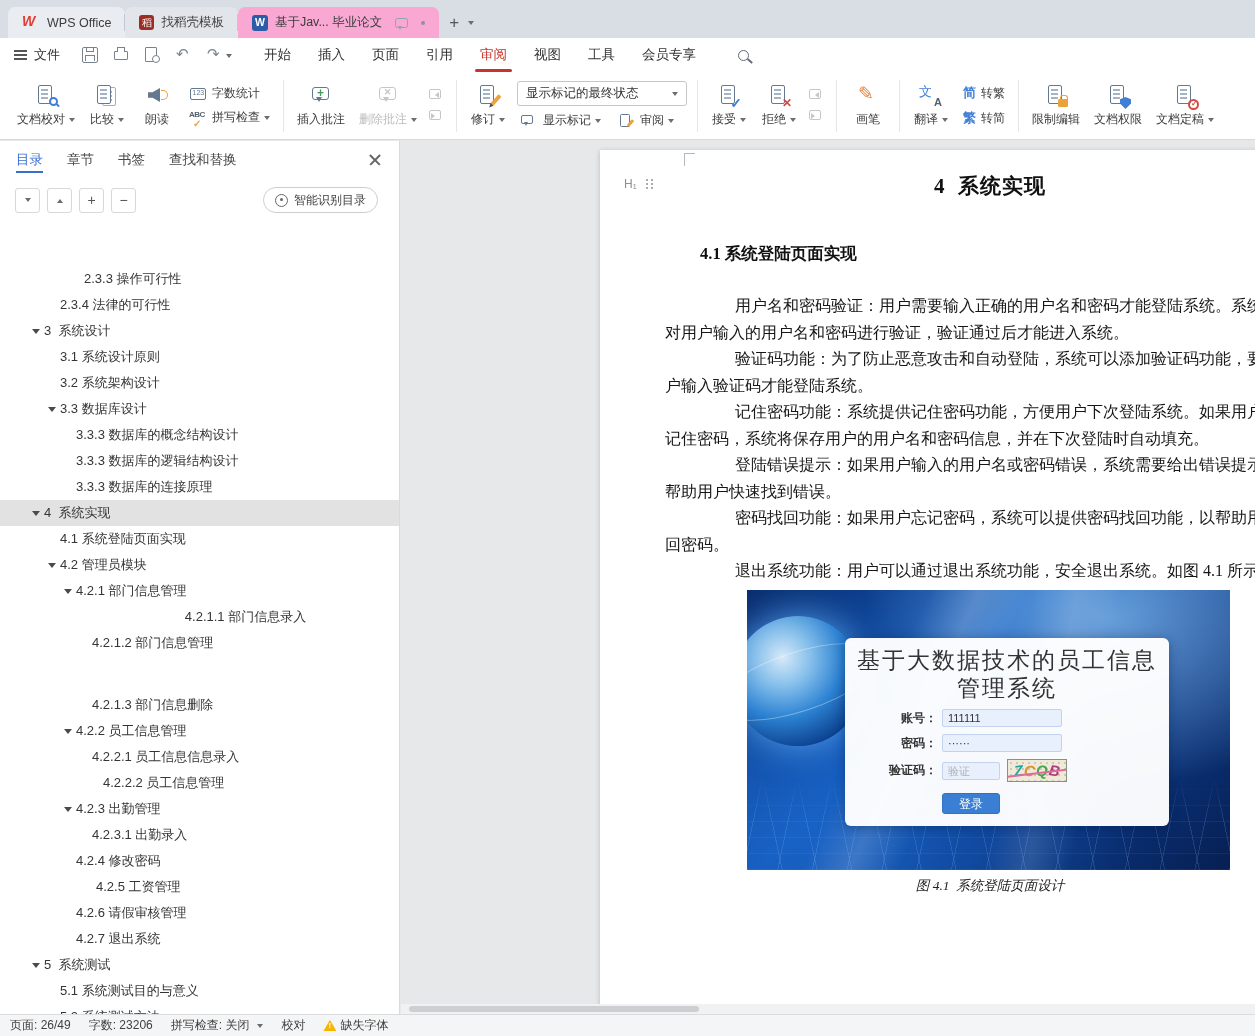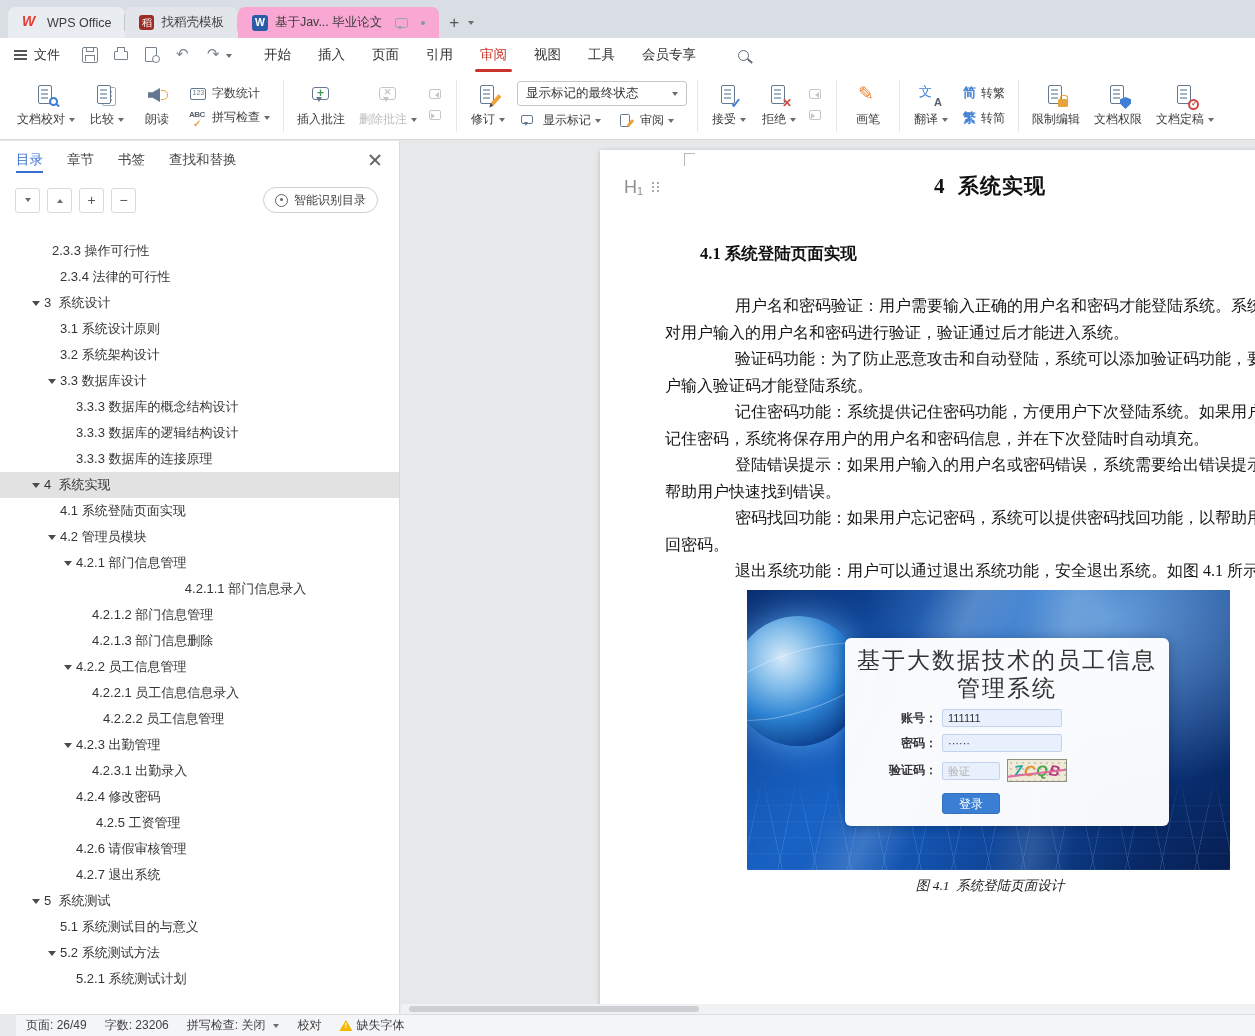--- a/index.html
+++ b/index.html
@@ -118,21 +118,21 @@
   .toc-row { height:26px; display:flex; align-items:center; font-size:13px; color:#353535; white-space:pre; }
   .toc-row.selected { background:#e2e2e2; }
   .tri-slot { width:16px; display:inline-flex; align-items:center; justify-content:center; flex:none; }
   .tri { width:0; height:0; border:4px solid transparent; border-top:5px solid #4a4a4a; margin-top:4px; }
   .toc-label { overflow:hidden; text-overflow:clip; }
 
   
   .doc-area { position:absolute; left:401px; top:141px; right:0; bottom:22px; background:#e7e8ea; overflow:hidden; }
   .page { position:absolute; left:199px; top:9px; width:780px; height:1100px; background:#fff; box-shadow:0 1px 5px rgba(0,0,0,.2); font-family:"Liberation Serif", serif; }
   .crop { position:absolute; left:84px; top:3px; width:11px; height:13px; border-left:1px solid #b8b8b8; border-top:1px solid #b8b8b8; }
-  .heading-handle { position:absolute; left:24px; top:27px; display:flex; align-items:center; gap:9px; color:#8f8f8f; font-size:18px; font-family:"Liberation Sans", sans-serif; }
+  .heading-handle { position:absolute; left:24px; top:27px; display:flex; align-items:center; gap:9px; color:#8f8f8f; font-size:12px; font-family:"Liberation Sans", sans-serif; }
   .dots6 { width:7px; height:11px; position:relative; }
   .dots6::before { content:""; position:absolute; left:0; top:0; width:2px; height:2px; background:#8f8f8f; border-radius:50%;
     box-shadow:5px 0 0 #8f8f8f, 0 4px 0 #8f8f8f, 5px 4px 0 #8f8f8f, 0 8px 0 #8f8f8f, 5px 8px 0 #8f8f8f; }
   .chapter-title { position:absolute; left:0; top:22px; width:100%; text-align:center; font-size:21px; font-weight:bold; letter-spacing:1px; white-space:pre; color:#111; }
   .section-title { position:absolute; left:100px; top:93px; font-size:16.5px; font-weight:bold; color:#111; }
   .body-text { position:absolute; left:65px; top:143px; }
   .doc-line { white-space:pre; font-size:16px; line-height:26.5px; color:#161616; }
   .doc-line.fl { padding-left:70px; }
 
   
@@ -161,21 +161,21 @@
   .captcha { margin-left:7px; width:60px; height:23px; border:1px solid #8f8f7f; background:#efe9d8; background-image:radial-gradient(rgba(0,0,0,.14) 1px, transparent 1px); background-size:6px 6px; display:flex; align-items:center; justify-content:center; gap:1px; position:relative; overflow:hidden; }
   .captcha::after { content:""; position:absolute; left:-4px; top:12px; width:70px; height:1.6px; background:#e06aa0; transform:rotate(-7deg); }
   .cl { font-weight:bold; font-style:italic; font-size:15px; display:inline-block; }
   .lg-btn { margin:11px 0 0 97px; width:58px; height:21px; background:#3b7fd4; border:1px solid #3472c0; border-radius:3px; color:#fff; font-size:12px; line-height:1; }
   .fig-caption { position:absolute; left:0; top:727px; width:100%; text-align:center; font-size:13.5px; color:#222; white-space:pre; font-style:italic; }
 
   .hscroll { position:absolute; left:0; right:0; bottom:0; height:10px; background:#f0f1f3; }
   .hscroll .thumb { position:absolute; left:8px; top:2px; width:290px; height:6px; background:#cdcfd3; border-radius:3px; }
 
   
-  .statusbar { position:absolute; left:16px; bottom:0; right:0; height:22px; background:#f4f5f7; border-top:1px solid #dcdcdc; display:flex; align-items:center; gap:18px; padding-left:10px; font-size:12px; color:#3f3f3f; }
+  .statusbar { position:absolute; left:0; bottom:0; right:0; height:22px; background:#f4f5f7; border-top:1px solid #dcdcdc; display:flex; align-items:center; gap:18px; padding-left:10px; font-size:12px; color:#3f3f3f; }
   .sb-item { display:flex; align-items:center; gap:4px; white-space:nowrap; }
   .warn { width:13px; height:11px; background:#f7b500; clip-path:polygon(50% 0,100% 100%,0 100%); position:relative; }
   .warn::after { content:"!"; position:absolute; left:0; right:0; top:1px; text-align:center; font-size:8px; font-weight:bold; color:#fff; }
 </style>
 </head>
 <body>
 
 <div class="tabbar">
   <div class="wtab home">
     <span class="wps-logo"></span>
@@ -442,36 +442,36 @@
         <span class="car up"></span>
       </span>
     <span class="tool-btn">+</span>
     <span class="tool-btn">−</span>
     <span class="smart-btn">
       <span class="scan-ic"></span>
       <span>智能识别目录</span>
     </span>
   </div>
   <div class="toc-list">
-      <div class="toc-row" style="padding-left: 36px;"><span class="tri-slot"></span><span class="toc-label">2.3.3 操作可行性</span></div>
+      <div class="toc-row" style="padding-left: 68px; margin-top: 28px;"><span class="tri-slot"></span><span class="toc-label">2.3.3 操作可行性</span></div>
       <div class="toc-row" style="padding-left: 44px;"><span class="tri-slot"></span><span class="toc-label">2.3.4 法律的可行性</span></div>
       <div class="toc-row" style="padding-left: 28px;"><span class="tri-slot"><span class="tri"></span></span><span class="toc-label">3  系统设计</span></div>
       <div class="toc-row" style="padding-left: 44px;"><span class="tri-slot"></span><span class="toc-label">3.1 系统设计原则</span></div>
       <div class="toc-row" style="padding-left: 44px;"><span class="tri-slot"></span><span class="toc-label">3.2 系统架构设计</span></div>
       <div class="toc-row" style="padding-left: 44px;"><span class="tri-slot"><span class="tri"></span></span><span class="toc-label">3.3 数据库设计</span></div>
       <div class="toc-row" style="padding-left: 60px;"><span class="tri-slot"></span><span class="toc-label">3.3.3 数据库的概念结构设计</span></div>
       <div class="toc-row" style="padding-left: 60px;"><span class="tri-slot"></span><span class="toc-label">3.3.3 数据库的逻辑结构设计</span></div>
       <div class="toc-row" style="padding-left: 60px;"><span class="tri-slot"></span><span class="toc-label">3.3.3 数据库的连接原理</span></div>
       <div class="toc-row selected" style="padding-left: 28px;"><span class="tri-slot"><span class="tri"></span></span><span class="toc-label">4  系统实现</span></div>
       <div class="toc-row" style="padding-left: 44px;"><span class="tri-slot"></span><span class="toc-label">4.1 系统登陆页面实现</span></div>
       <div class="toc-row" style="padding-left: 44px;"><span class="tri-slot"><span class="tri"></span></span><span class="toc-label">4.2 管理员模块</span></div>
       <div class="toc-row" style="padding-left: 60px;"><span class="tri-slot"><span class="tri"></span></span><span class="toc-label">4.2.1 部门信息管理</span></div>
       <div class="toc-row" style="padding-left: 76px; justify-content: center;"><span class="tri-slot"></span><span class="toc-label">4.2.1.1 部门信息录入</span></div>
       <div class="toc-row" style="padding-left: 76px;"><span class="tri-slot"></span><span class="toc-label">4.2.1.2 部门信息管理</span></div>
-      <div class="toc-row" style="padding-left: 76px;"><span class="tri-slot"></span><span class="toc-label">4.2.1.3 部门信息删除</span></div>
+      <div class="toc-row" style="padding-left: 76px; margin-top: 36px;"><span class="tri-slot"></span><span class="toc-label">4.2.1.3 部门信息删除</span></div>
       <div class="toc-row" style="padding-left: 60px;"><span class="tri-slot"><span class="tri"></span></span><span class="toc-label">4.2.2 员工信息管理</span></div>
       <div class="toc-row" style="padding-left: 76px;"><span class="tri-slot"></span><span class="toc-label">4.2.2.1 员工信息信息录入</span></div>
       <div class="toc-row" style="padding-left: 87px;"><span class="tri-slot"></span><span class="toc-label">4.2.2.2 员工信息管理</span></div>
       <div class="toc-row" style="padding-left: 60px;"><span class="tri-slot"><span class="tri"></span></span><span class="toc-label">4.2.3 出勤管理</span></div>
       <div class="toc-row" style="padding-left: 76px;"><span class="tri-slot"></span><span class="toc-label">4.2.3.1 出勤录入</span></div>
       <div class="toc-row" style="padding-left: 60px;"><span class="tri-slot"></span><span class="toc-label">4.2.4 修改密码</span></div>
       <div class="toc-row" style="padding-left: 80px;"><span class="tri-slot"></span><span class="toc-label">4.2.5 工资管理</span></div>
       <div class="toc-row" style="padding-left: 60px;"><span class="tri-slot"></span><span class="toc-label">4.2.6 请假审核管理</span></div>
       <div class="toc-row" style="padding-left: 60px;"><span class="tri-slot"></span><span class="toc-label">4.2.7 退出系统</span></div>
       <div class="toc-row" style="padding-left: 28px;"><span class="tri-slot"><span class="tri"></span></span><span class="toc-label">5  系统测试</span></div>

